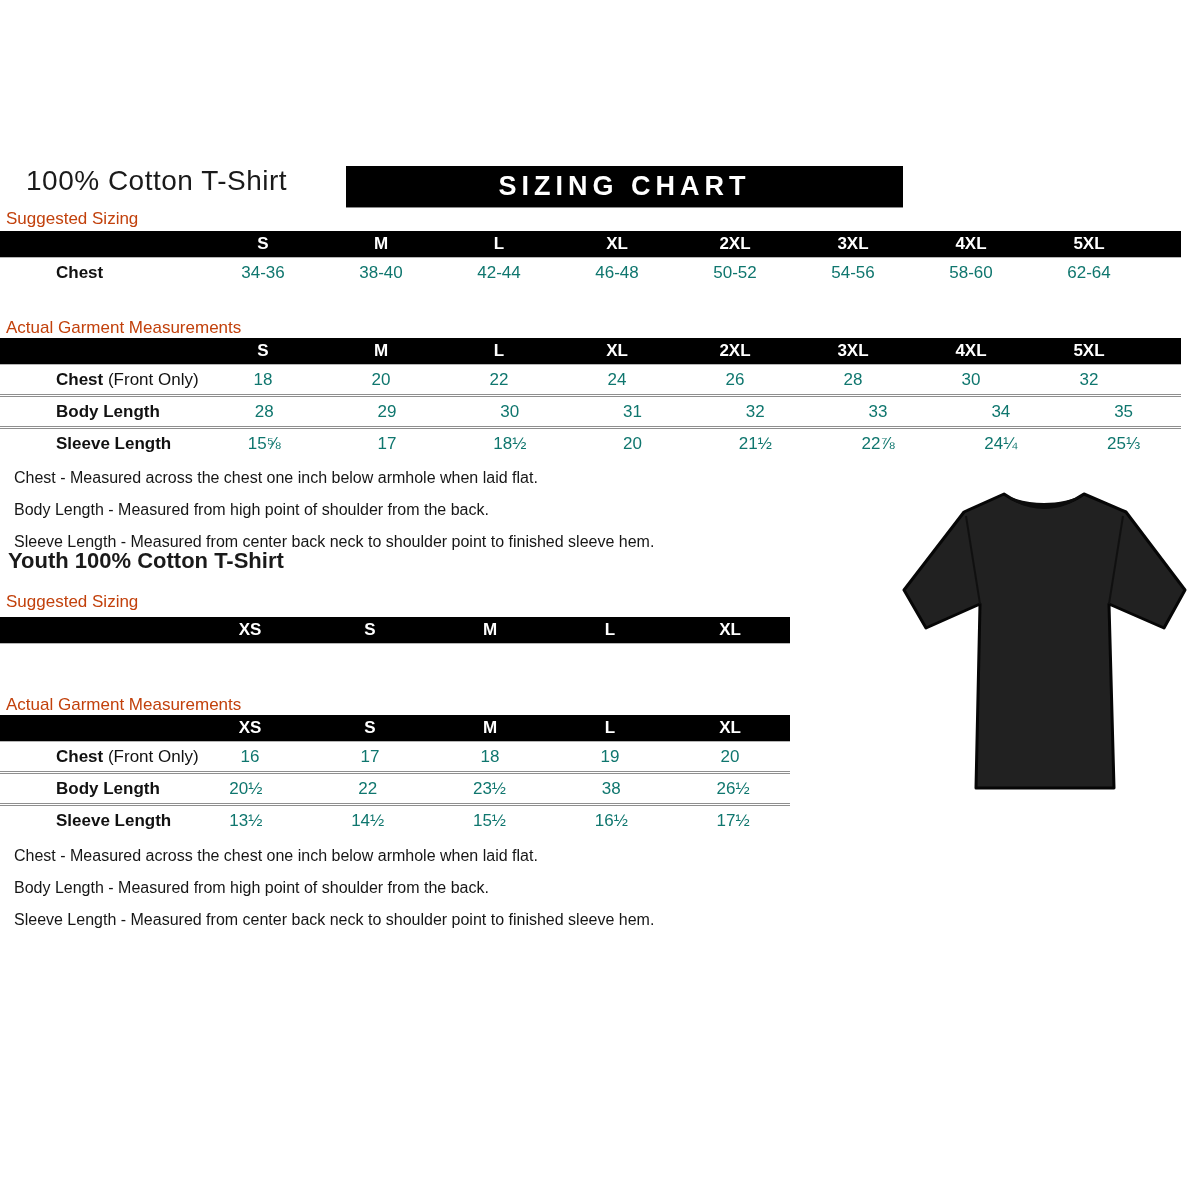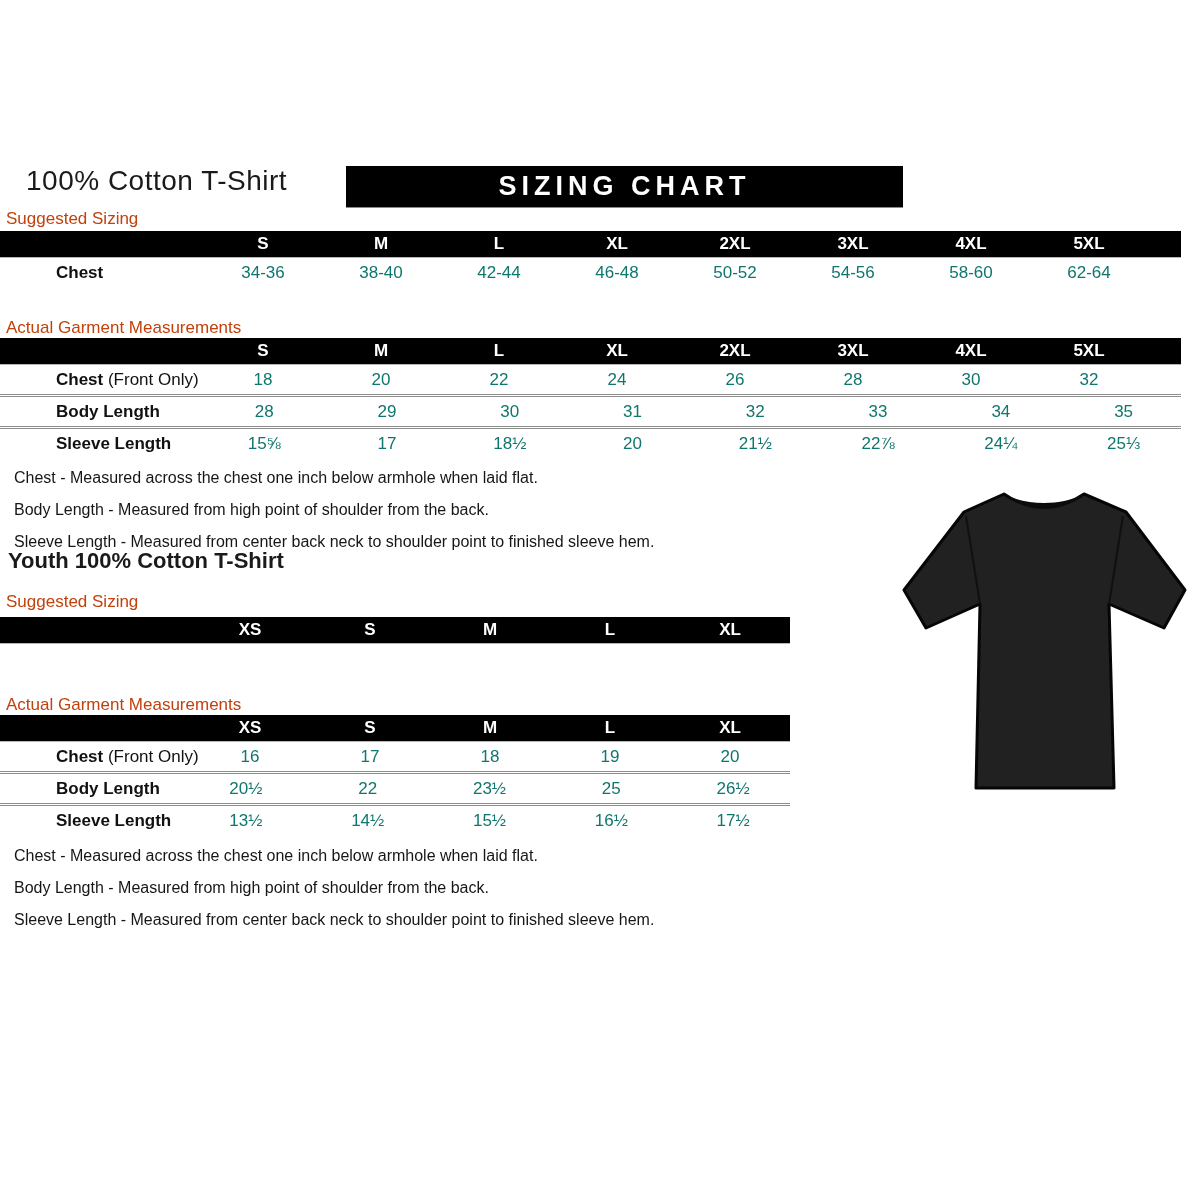--- a/index.html
+++ b/index.html
@@ -172,21 +172,21 @@
         <div class="cell">17</div>
         <div class="cell">18</div>
         <div class="cell">19</div>
         <div class="cell">20</div>
       </div>
       <div class="trow">
         <div class="rowlabel"><b>Body Length</b></div>
         <div class="cell">20½</div>
         <div class="cell">22</div>
         <div class="cell">23½</div>
-        <div class="cell">25</div>
+        <div class="cell">38</div>
         <div class="cell">26½</div>
       </div>
       <div class="trow">
         <div class="rowlabel"><b>Sleeve Length</b></div>
         <div class="cell">13½</div>
         <div class="cell">14½</div>
         <div class="cell">15½</div>
         <div class="cell">16½</div>
         <div class="cell">17½</div>
       </div>

